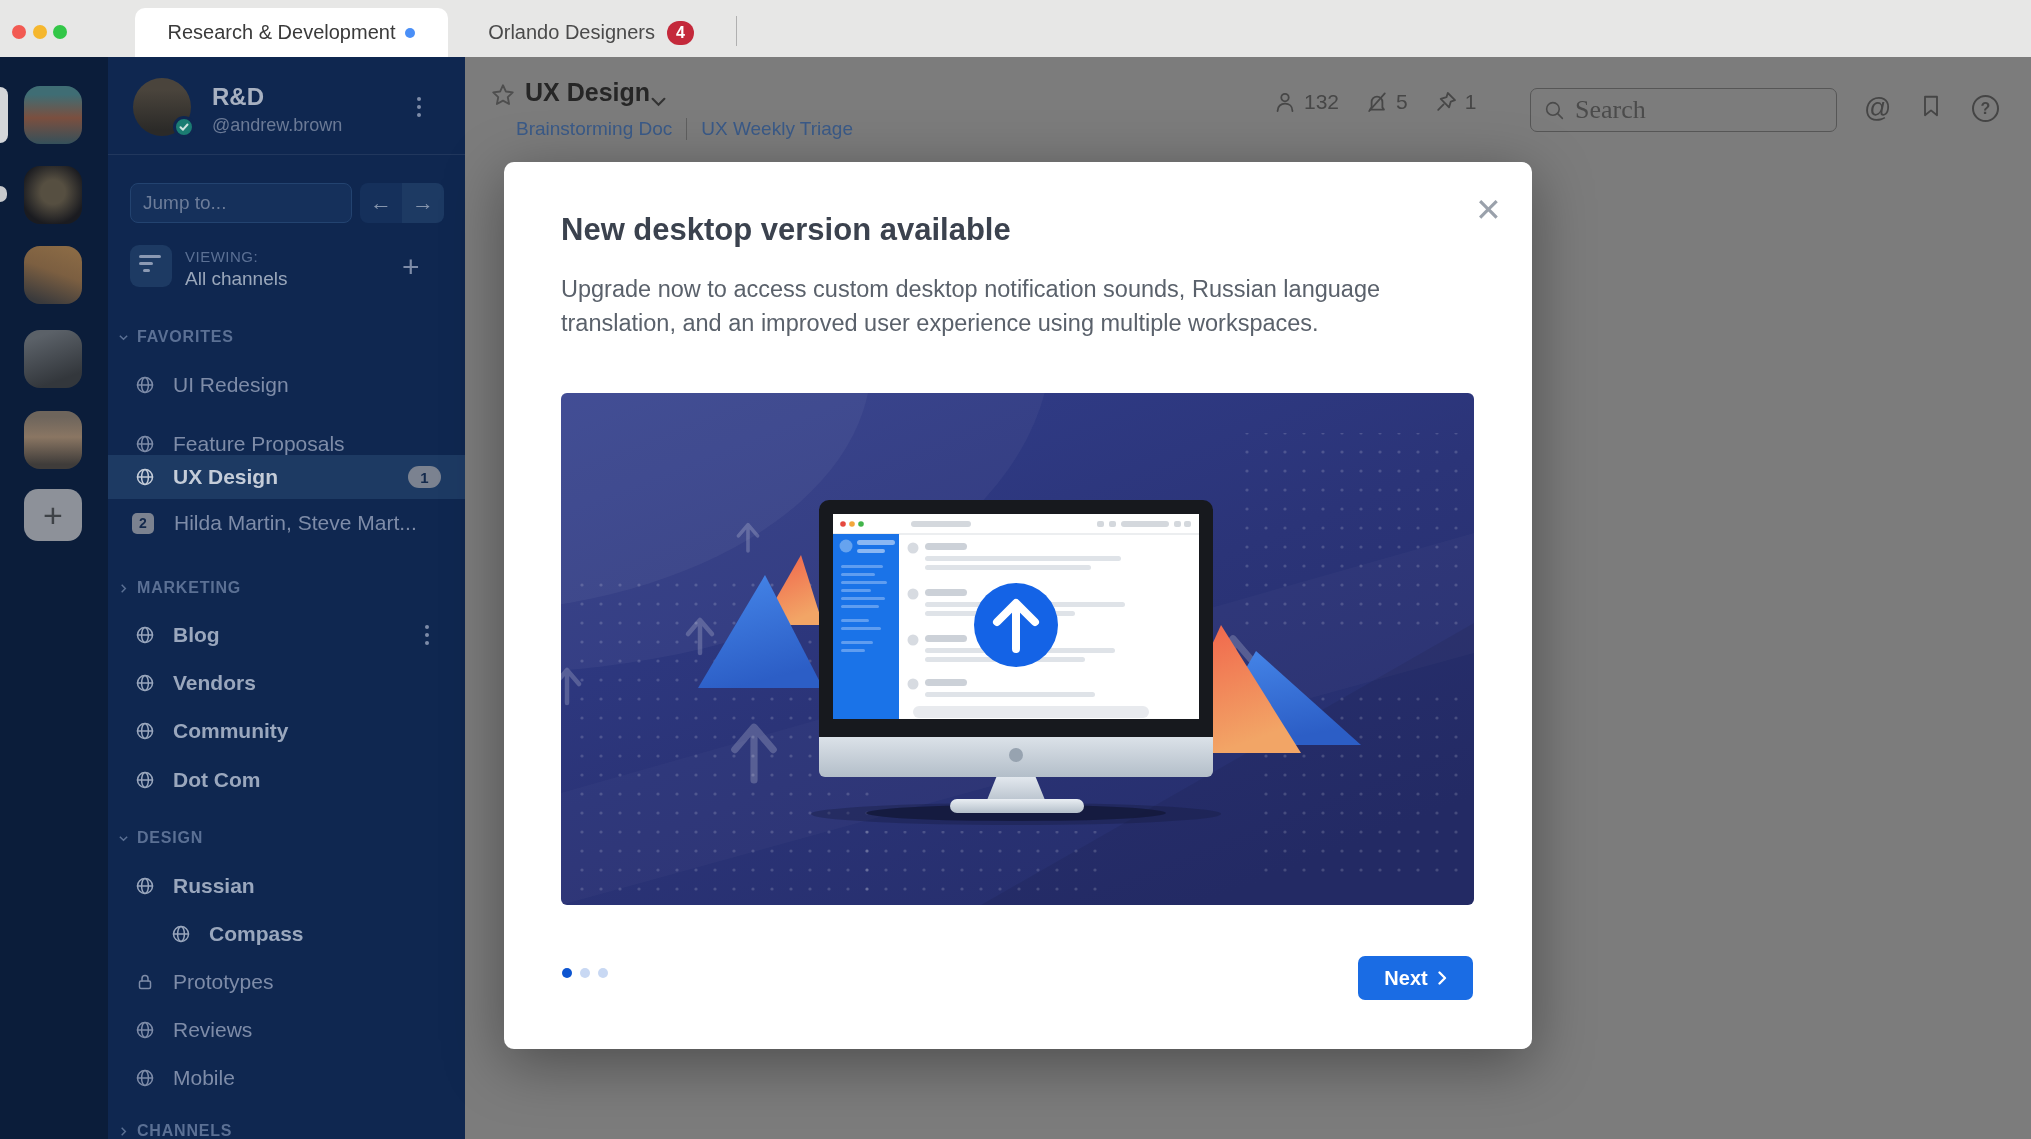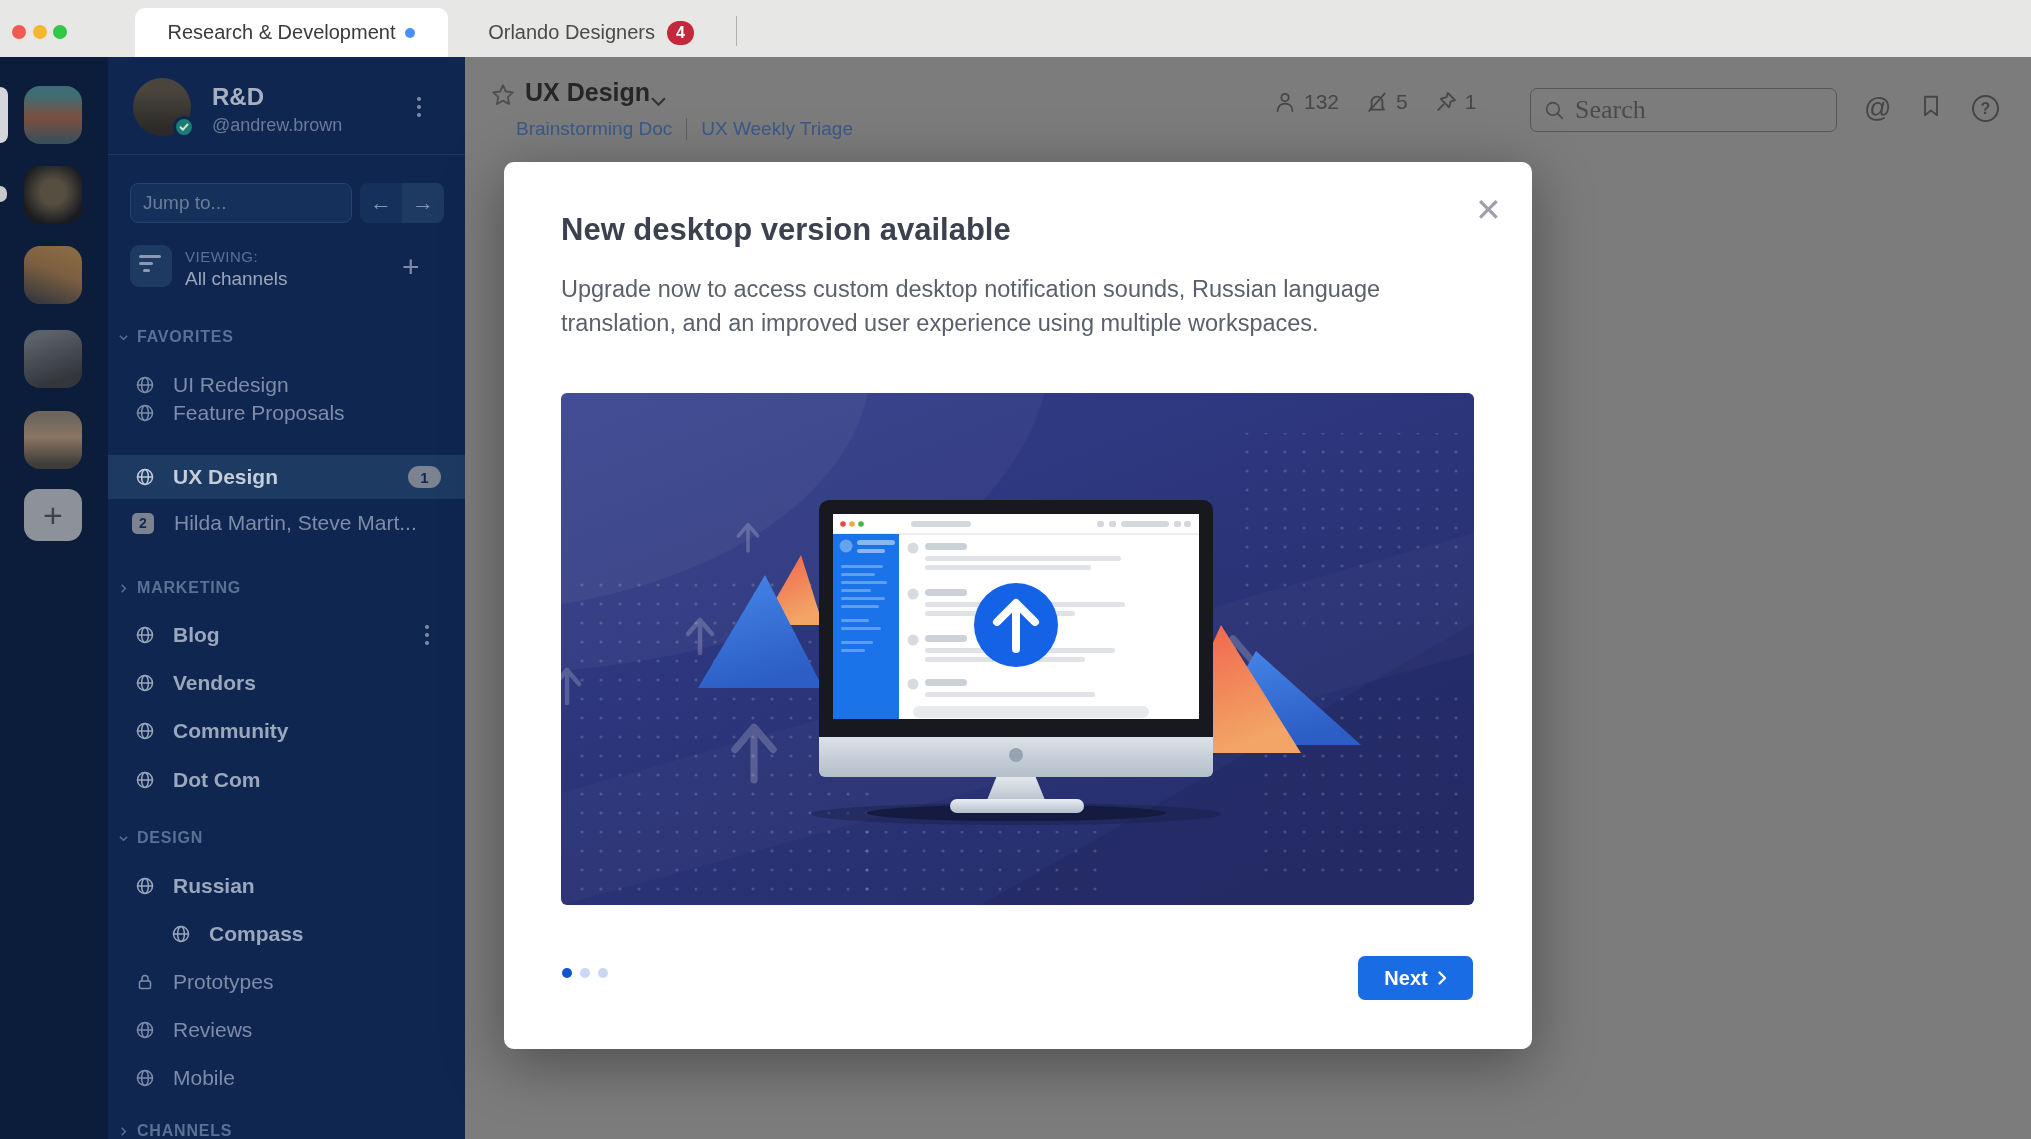--- a/index.html
+++ b/index.html
@@ -185,21 +185,21 @@
     <div class="abs row" style="top:306px;">
       <span class="ric">
           <svg class="icon-svg" width="20" height="20" viewBox="0 0 20 20">
             <circle cx="10" cy="10" r="7.5"></circle>
             <ellipse cx="10" cy="10" rx="3.4" ry="7.5"></ellipse>
             <line x1="2.5" y1="10" x2="17.5" y2="10"></line>
           </svg>
         </span>
       <span class="rlab">UI Redesign</span>
     </div>
-    <div class="abs row" style="top:334px;">
+    <div class="abs row" style="top:365px;">
       <span class="ric">
           <svg class="icon-svg" width="20" height="20" viewBox="0 0 20 20">
             <circle cx="10" cy="10" r="7.5"></circle>
             <ellipse cx="10" cy="10" rx="3.4" ry="7.5"></ellipse>
             <line x1="2.5" y1="10" x2="17.5" y2="10"></line>
           </svg>
         </span>
       <span class="rlab">Feature Proposals</span>
     </div>
     <div class="abs row sel" style="top:398px;">

